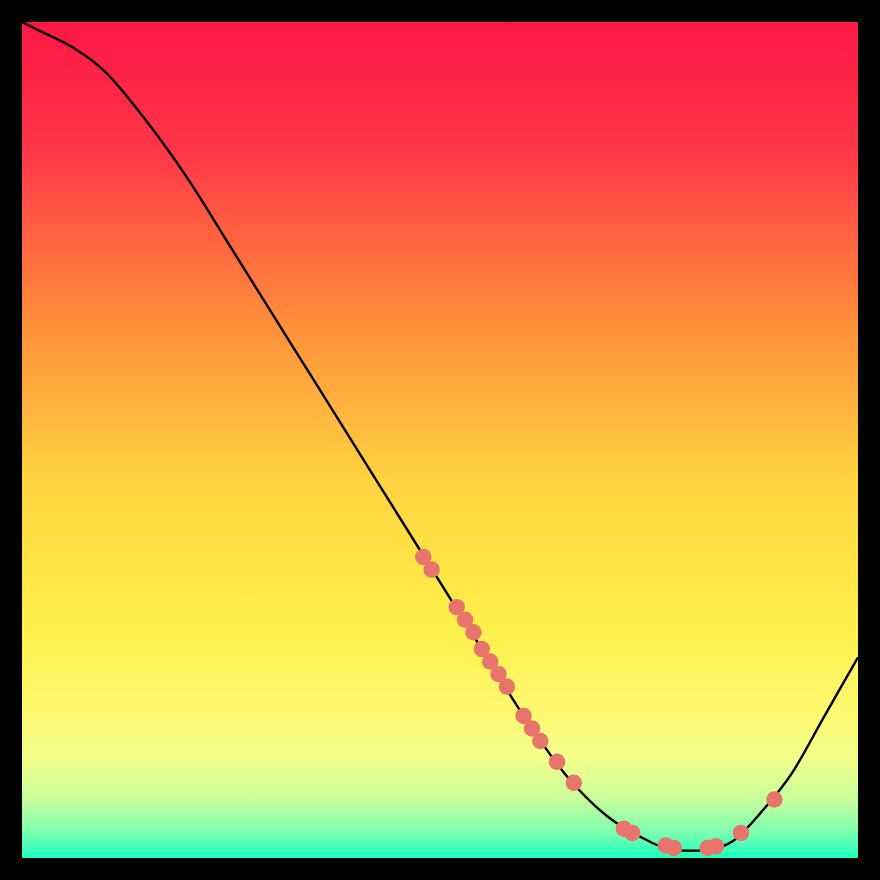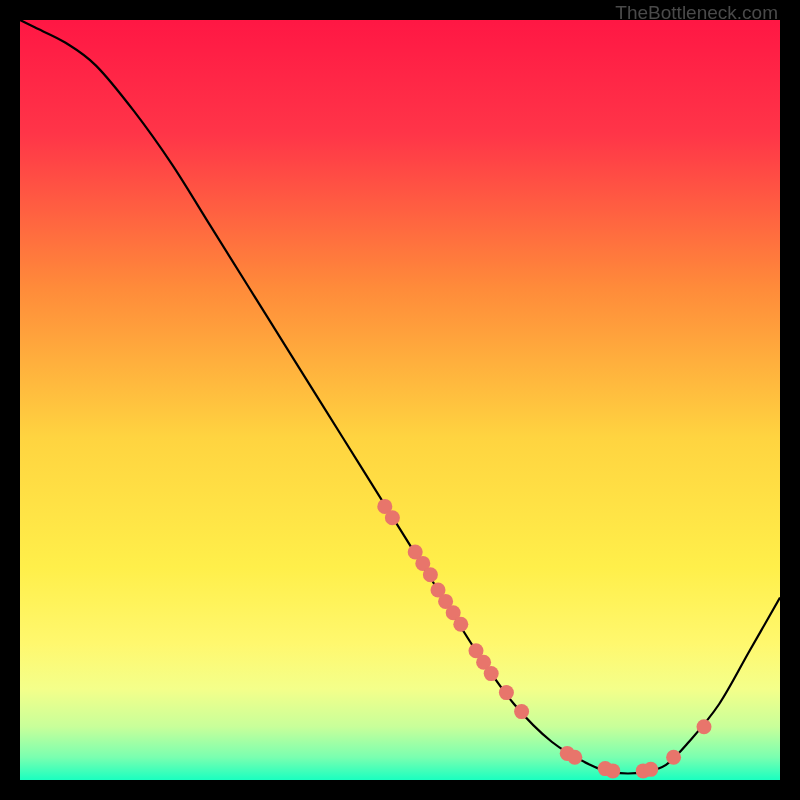--- a/index.html
+++ b/index.html
@@ -46,21 +46,20 @@
   top: 0;
   width: 100%;
   height: 100%;
   z-index: 5;
 }
 </style>
 </head>
 <body>
 
 <div class="container">
-  <div class="watermark">TheBottleneck.com</div>
   <div class="plot-area">
     <svg class="gradient-bg" viewBox="0 0 760 760" preserveAspectRatio="none">
       <defs>
         <linearGradient id="bg-grad" x1="0" y1="0" x2="0" y2="1">
             <stop offset="0%" stop-color="#ff1744"></stop>
             <stop offset="15%" stop-color="#ff3548"></stop>
             <stop offset="35%" stop-color="#ff8a3a"></stop>
             <stop offset="55.00000000000001%" stop-color="#ffd440"></stop>
             <stop offset="72%" stop-color="#ffef4a"></stop>
             <stop offset="82%" stop-color="#fff86e"></stop>

